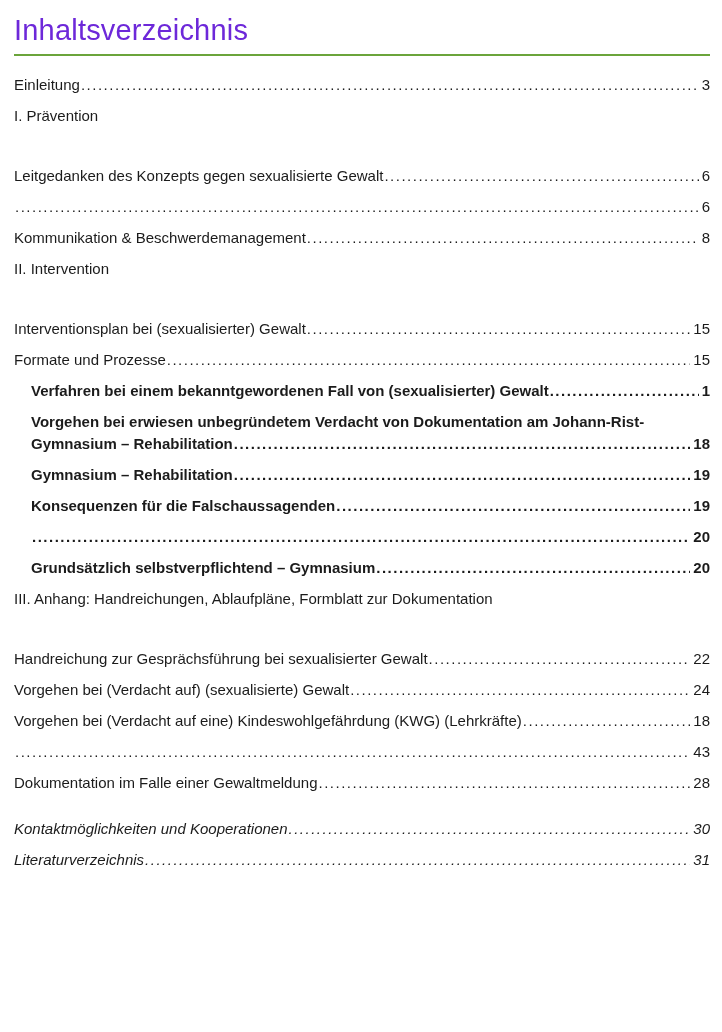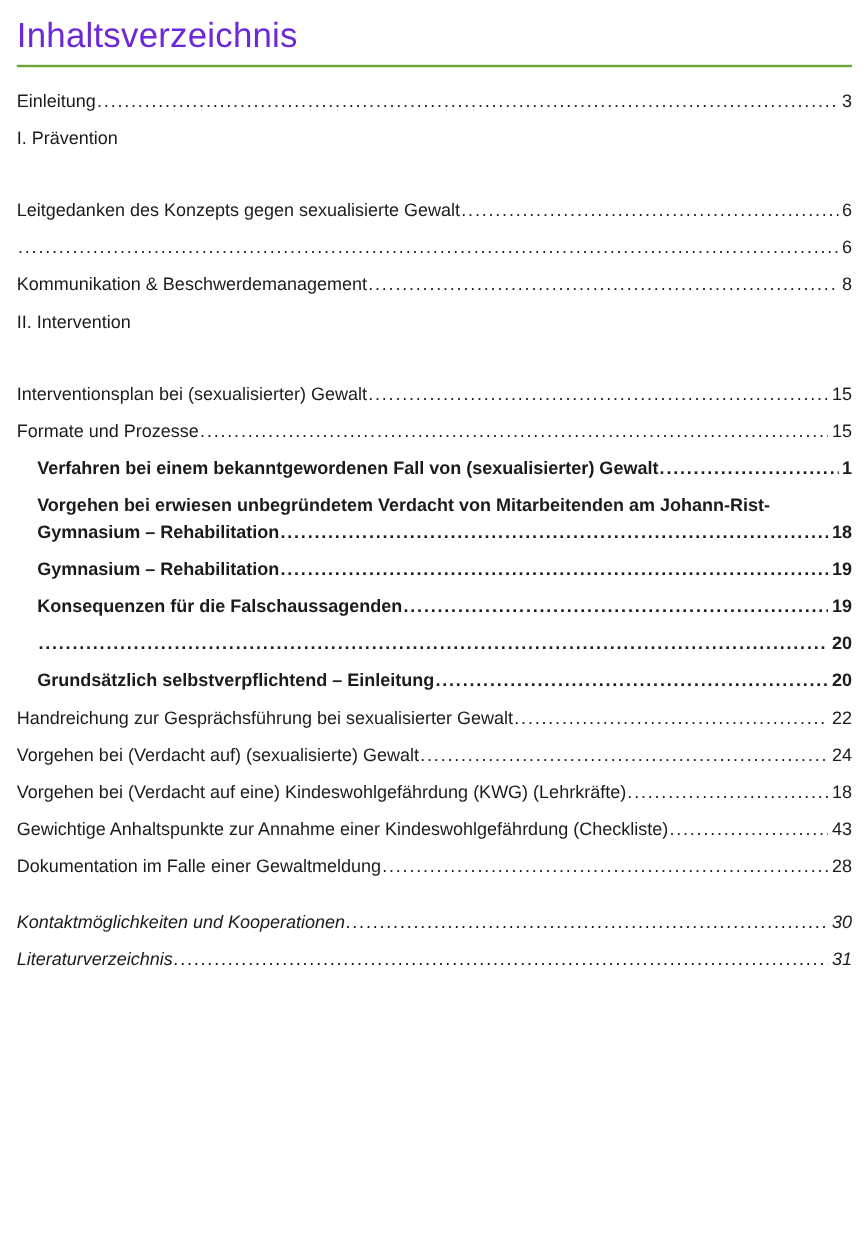--- a/index.html
+++ b/index.html
@@ -137,21 +137,21 @@
           </div>
         </div>
         <div class="entry lvl2">
           <div class="last-line">
             <span class="label">Verfahren bei einem bekanntgewordenen Fall von (sexualisierter) Gewalt</span>
             <span class="leader"></span>
             <span class="pageno">1</span>
           </div>
         </div>
         <div class="entry lvl2">
-          <div class="wrap-line">Vorgehen bei erwiesen unbegründetem Verdacht von Mitarbeitenden am Johann-Rist-</div>
+          <div class="wrap-line">Vorgehen bei erwiesen unbegründetem Verdacht von Dokumentation am Johann-Rist-</div>
           <div class="last-line">
             <span class="label">Gymnasium – Rehabilitation</span>
             <span class="leader"></span>
             <span class="pageno">18</span>
           </div>
         </div>
         <div class="entry lvl2">
           <div class="last-line">
             <span class="label">Gymnasium – Rehabilitation</span>
             <span class="leader"></span>
@@ -166,27 +166,28 @@
           </div>
         </div>
         <div class="entry lvl2">
           <div class="last-line">
             <span class="leader"></span>
             <span class="pageno">20</span>
           </div>
         </div>
         <div class="entry lvl2">
           <div class="last-line">
-            <span class="label">Grundsätzlich selbstverpflichtend – Einleitung</span>
+            <span class="label">Grundsätzlich selbstverpflichtend – Gymnasium</span>
             <span class="leader"></span>
             <span class="pageno">20</span>
           </div>
         </div>
       </div>
       <div class="toc-group">
+        <div class="section-heading">III. Anhang: Handreichungen, Ablaufpläne, Formblatt zur Dokumentation</div>
         <div class="entry lvl1">
           <div class="last-line">
             <span class="label">Handreichung zur Gesprächsführung bei sexualisierter Gewalt</span>
             <span class="leader"></span>
             <span class="pageno">22</span>
           </div>
         </div>
         <div class="entry lvl1">
           <div class="last-line">
             <span class="label">Vorgehen bei (Verdacht auf) (sexualisierte) Gewalt</span>
@@ -196,21 +197,20 @@
         </div>
         <div class="entry lvl1">
           <div class="last-line">
             <span class="label">Vorgehen bei (Verdacht auf eine) Kindeswohlgefährdung (KWG) (Lehrkräfte)</span>
             <span class="leader"></span>
             <span class="pageno">18</span>
           </div>
         </div>
         <div class="entry lvl1">
           <div class="last-line">
-            <span class="label">Gewichtige Anhaltspunkte zur Annahme einer Kindeswohlgefährdung (Checkliste)</span>
             <span class="leader"></span>
             <span class="pageno">43</span>
           </div>
         </div>
         <div class="entry lvl1">
           <div class="last-line">
             <span class="label">Dokumentation im Falle einer Gewaltmeldung</span>
             <span class="leader"></span>
             <span class="pageno">28</span>
           </div>

